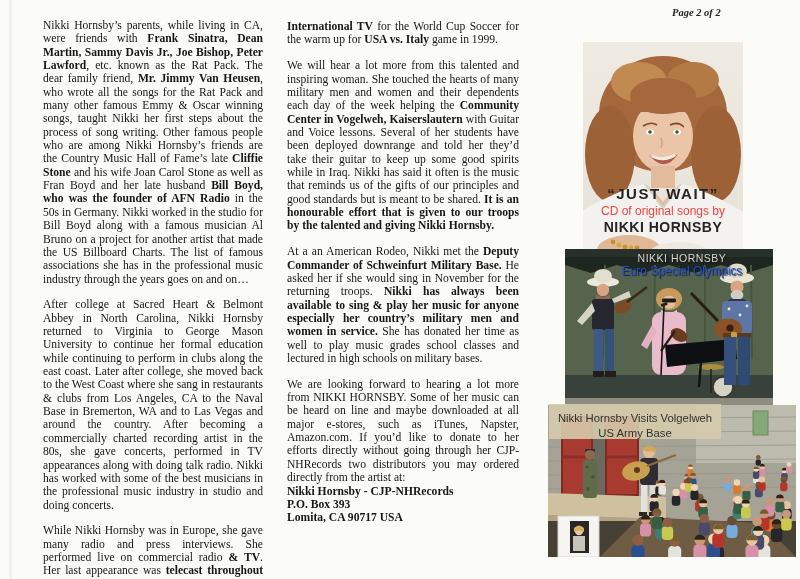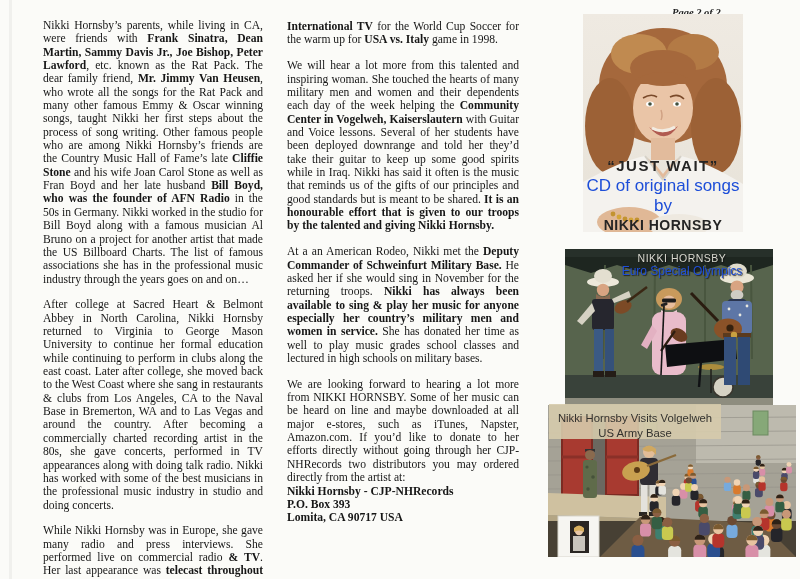--- a/index.html
+++ b/index.html
@@ -13,25 +13,25 @@
     font:bold italic 10.5px/12px "Liberation Serif",serif;color:#222;
   }
   .col{position:absolute;text-align:justify;font-size:11.6px;line-height:13.35px;color:#161616;}
   .col p{margin:0 0 12.5px 0;}
   .col b{font-weight:bold;}
   .col-left{left:43px;top:19px;width:220px;}
   .col-mid{left:287px;top:20px;width:232px;}
   .photo{position:absolute;overflow:hidden;}
   .photo svg{display:block;}
   
-  .portrait{left:583px;top:14px;width:160px;height:218px;}
+  .portrait{left:583px;top:42px;width:160px;height:218px;}
   .p-overlay{position:absolute;left:0;right:0;top:143px;text-align:center;
     font-family:"Liberation Sans",sans-serif;color:#242424;}
   .p-l1{font-weight:bold;font-size:15px;letter-spacing:1.5px;}
-  .p-l2{font-size:17px;margin-top:2px;color:#1d4ed8;}
+  .p-l2{font-size:12px;margin-top:2px;color:#ef4444;}
   .p-l3{font-weight:bold;font-size:14px;letter-spacing:.5px;margin-top:1px;}
   
   .band{left:565px;top:249px;width:208px;height:156px;}
   .b-overlay{position:absolute;left:30px;right:4px;top:3px;text-align:center;
     font-family:"Liberation Sans",sans-serif;}
   .b-l1{font-size:10.5px;color:#d8d8cf;text-shadow:1px 1px 1px rgba(20,20,20,.8);letter-spacing:.5px;}
   .b-l2{font-size:12px;color:#1d4ed8;text-shadow:1px 1px 1px rgba(20,20,20,.8);}
   
   .gym{left:548px;top:405px;width:248px;height:152px;}
   .caption{
@@ -47,21 +47,21 @@
   <div class="scan-edge"></div>
 
   <div class="page-num">Page 2 of 2</div>
 
   <div class="col col-left" id="col-left">
       <p><span>Nikki Hornsby’s parents, while living in CA, were friends with </span><b>Frank Sinatra, Dean Martin, Sammy Davis Jr., Joe Bishop, Peter Lawford</b><span>, etc. known as the Rat Pack.  The dear family friend, </span><b>Mr. Jimmy Van Heusen</b><span>, who wrote all the songs for the Rat Pack and many other famous Emmy &amp; Oscar winning songs, taught Nikki her first steps about the process of song writing.  Other famous people who are among Nikki Hornsby’s friends are the Country Music Hall of Fame’s late </span><b>Cliffie Stone</b><span> and his wife Joan Carol Stone as well as Fran Boyd and her late husband </span><b>Bill Boyd, who was the founder of AFN Radio</b><span> in the 50s in Germany. Nikki worked in the studio for Bill Boyd along with a famous musician Al Bruno on a project for another artist that made the US Billboard Charts.  The list of famous associations she has in the professional music industry through the years goes on and on…</span></p>
       <p><span>After college at Sacred Heart &amp; Belmont Abbey in North Carolina, Nikki Hornsby returned to Virginia to George Mason University to continue her formal education while continuing to perform in clubs along the east coast.  Later after college, she moved back to the West Coast where she sang in restaurants &amp; clubs from Los Angeles, CA to the Naval Base in Bremerton, WA and to Las Vegas and around the country.   After becoming a commercially charted recording artist in the 80s, she gave concerts, performed in TV appearances along with doing talk radio. Nikki has worked with some of the best musicians in the professional music industry in studio and doing concerts.</span></p>
       <p><span>While Nikki Hornsby was in Europe, she gave many radio and press interviews.  She performed live on commercial radio </span><b>&amp; TV</b><span>. Her last appearance was </span><b>telecast throughout Spain</b><span> and her song </span><b>“This IS America”</b><span> was played on </span></p>
     </div>
   <div class="col col-mid" id="col-mid">
-      <p><b>International TV</b><span> for the World Cup Soccer for the warm up for </span><b>USA vs. Italy</b><span> game in 1998.</span></p>
+      <p><b>International TV</b><span> for the World Cup Soccer for the warm up for </span><b>USA vs. Italy</b><span> game in 1999.</span></p>
       <p><span>We will hear a lot more from this talented and inspiring woman. She touched the hearts of many military men and women and their dependents each day of the week helping the </span><b>Community Center in Vogelweh, Kaiserslautern</b><span> with Guitar and Voice lessons.  Several of her students have been deployed downrange and told her they’d take their guitar to keep up some good spirits while in Iraq. Nikki has said it often is the music that reminds us of the gifts of our principles and good standards but is meant to be shared.  </span><b>It is an honourable effort that is given to our troops by the talented and giving Nikki Hornsby.</b></p>
       <p><span>At a an American Rodeo, Nikki met the </span><b>Deputy Commander of Schweinfurt Military Base.</b><span>  He asked her if she would sing in November for the returning troops. </span><b>Nikki has always been available to sing &amp; play her music for anyone especially her country’s military men and women in service.</b><span> She has donated her time as well to play music grades school classes and lectured in high schools on military bases.</span></p>
       <p><span>We are looking forward to hearing a lot more from NIKKI HORNSBY.  Some of her music can be heard on line and maybe downloaded at all major e-stores, such as iTunes, Napster, Amazon.com.  If you’d like to donate to her efforts directly without going through her CJP-NHRecords two distributors you may ordered directly from the artist at:</span><br><b>Nikki Hornsby - CJP-NHRecords</b><br><b>P.O. Box 393</b><br><b>Lomita, CA 90717 USA</b></p>
     </div>
 
   <div class="photo portrait">
     <svg width="160" height="218" viewBox="0 0 160 218">
       <defs>
         <linearGradient id="pbg" x1="0" y1="0" x2="0" y2="1">
           <stop offset="0" stop-color="#efeae2"></stop>

